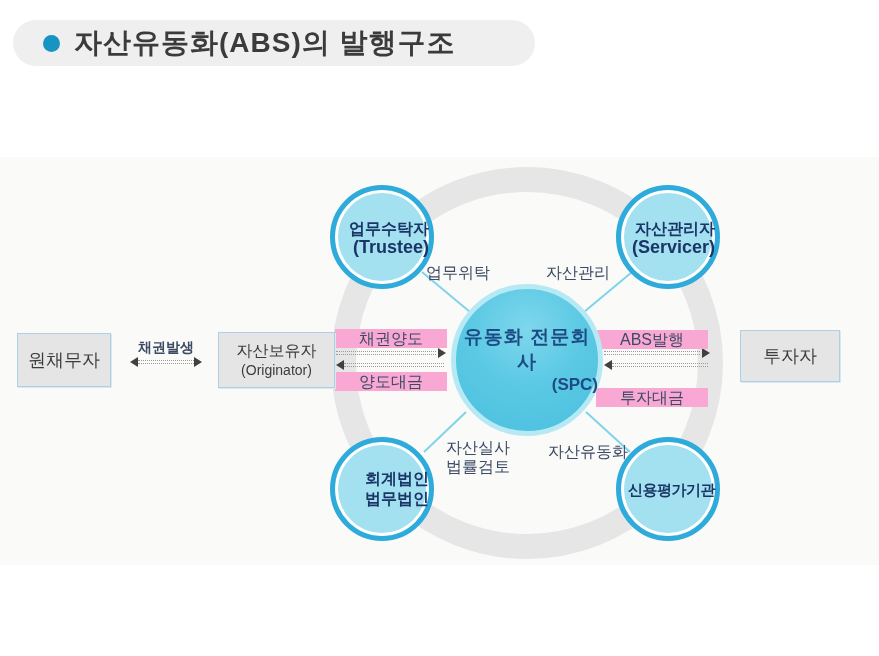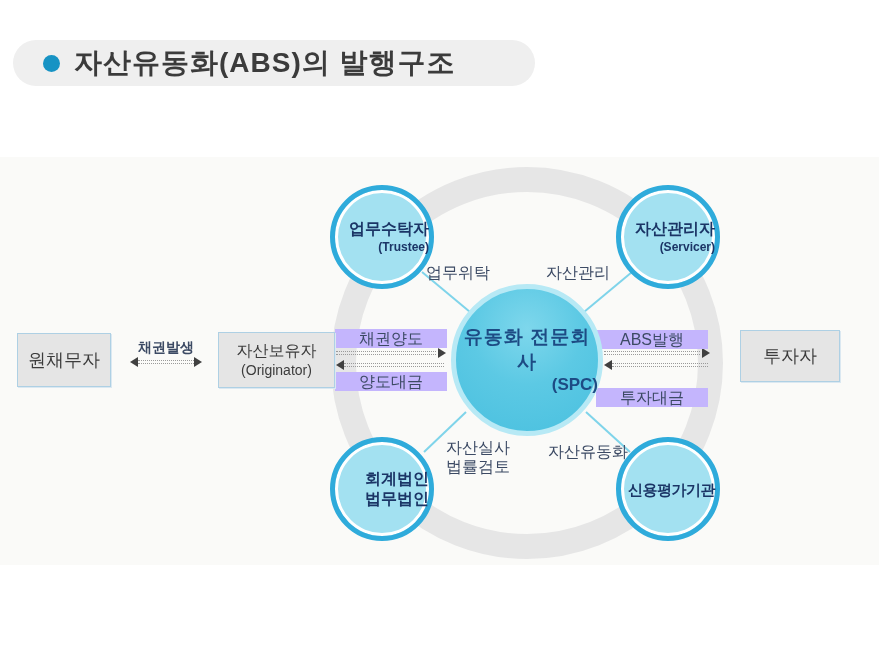--- a/index.html
+++ b/index.html
@@ -1,50 +1,50 @@
 <!DOCTYPE html>
 <html><head>
 <meta charset="utf-8">
 <style>
   * { margin:0; padding:0; box-sizing:border-box; }
   body { background:#ffffff; font-family:"Liberation Sans", sans-serif; }
   .stage { position:relative; width:879px; height:656px; background:#ffffff; overflow:hidden; }
 
   
-  .title-bar { position:absolute; left:13px; top:40px; width:522px; height:46px;
+  .title-bar { position:absolute; left:13px; top:20px; width:522px; height:46px;
                background:#efefef; border-radius:24px; display:flex; align-items:center; z-index:5; }
   .bullet { width:17px; height:17px; border-radius:50%; background:#1793c4; margin-left:30px; flex:0 0 auto; }
   .title-text { margin-left:14px; font-size:28px; font-weight:bold; color:#3b3b3b; letter-spacing:1px; white-space:nowrap; }
 
   
   .panel { position:absolute; left:0; top:157px; width:879px; height:408px; background:#fafaf8; z-index:0; }
   .ring { position:absolute; left:331px; top:167px; width:392px; height:392px;
           border-radius:50%; border:25px solid #e6e6e6; z-index:1; }
 
   svg.lines { position:absolute; left:0; top:0; z-index:2; pointer-events:none; }
   svg.lines line { stroke:#7fd4ea; stroke-width:2; }
 
   
   .dotline { position:absolute; height:4px; border-top:1px dotted #9a9a9a; border-bottom:1px dotted #9a9a9a; z-index:3; }
   .ah { position:absolute; width:0; height:0; z-index:3; }
   .ah-r { border-top:5px solid transparent; border-bottom:5px solid transparent; border-left:8px solid #404040; }
   .ah-l { border-top:5px solid transparent; border-bottom:5px solid transparent; border-right:8px solid #404040; }
 
   
   .edge-label { position:absolute; z-index:3; font-size:16px; color:#3c4a64; text-align:center; line-height:19px; white-space:nowrap; }
-  .edge-label.bg { background:#c4b5fd; }
+  .edge-label.bg { background:#f9a8d4; }
   .edge-label.small { font-size:14px; font-weight:bold; }
 
   
   .node { position:absolute; border-radius:50%; display:flex; flex-direction:column;
           align-items:flex-end; justify-content:center; text-align:center; z-index:4; }
   .satellite { width:104px; height:104px; background:#a3e1f1; border:5px solid #2fabdb;
                box-shadow: inset 0 0 0 3px #ffffff; color:#1b3566; font-weight:bold; }
   .satellite .l1 { font-size:16px; line-height:20px; }
-  .satellite .l2 { font-size:12px; line-height:17px;margin-left:20px; }
+  .satellite .l2 { font-size:18px; line-height:17px;margin-left:20px; }
   .satellite .l1-wide { font-size:15px; line-height:19px; letter-spacing:-0.5px; }
   .center-node { left:451px; top:284px; width:152px; height:152px;
                  background: radial-gradient(circle at 50% 28%, #7ed7ec 0%, #5cc9e4 45%, #49c0df 100%);
                  border:5px solid #b7e9f5; color:#1d4b84; font-weight:bold; }
   .center-node .l1 { font-size:19px; line-height:25px; letter-spacing:1px; }
   .center-node .l2 { font-size:17px; line-height:22px; }
 
   
   .box { position:absolute; background:#e5e5e5; border:1px solid #aed0e4;
          box-shadow:1px 1px 0 #dbe8f1; display:flex; flex-direction:column;

